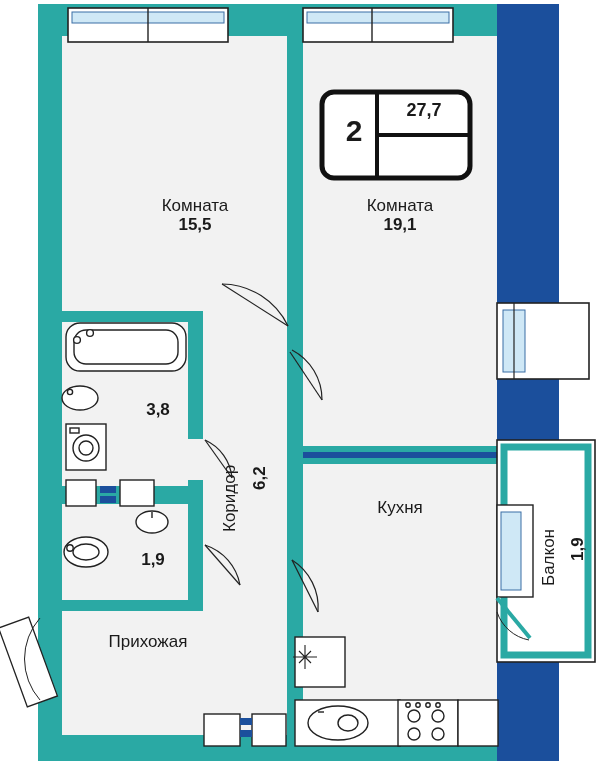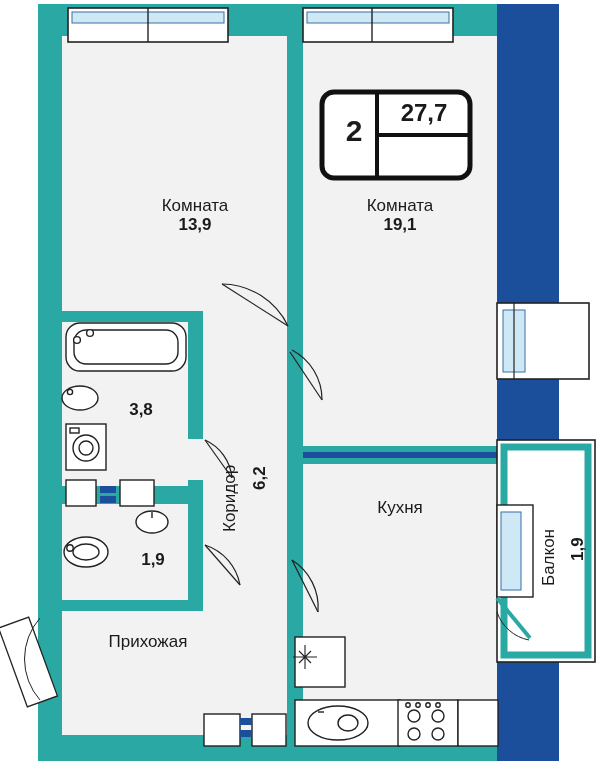--- a/index.html
+++ b/index.html
@@ -187,29 +187,29 @@
 
     <g>
       <rect x="322" y="92" width="148" height="86" rx="12" fill="#ffffff" stroke="#111" stroke-width="5"></rect>
       <line x1="377" y1="92" x2="377" y2="178" stroke="#111" stroke-width="4"></line>
       <line x1="377" y1="135" x2="470" y2="135" stroke="#111" stroke-width="4"></line>
     </g>
   </svg>
 
   <div class="lab" style="left:125px;top:196px;width:140px;">
     <div class="nm">Комната</div>
-    <div class="ar">13,9</div>
+    <div class="ar">15,5</div>
   </div>
 
   <div class="lab" style="left:330px;top:196px;width:140px;">
     <div class="nm">Комната</div>
     <div class="ar">19,1</div>
   </div>
 
-  <div class="lab" style="left:106px;top:400px;width:70px;">
+  <div class="lab" style="left:123px;top:400px;width:70px;">
     <div class="ar">3,8</div>
   </div>
 
   <div class="lab" style="left:118px;top:550px;width:70px;">
     <div class="ar">1,9</div>
   </div>
 
   <div class="lab vert" style="left:220px;top:438px;height:120px;">
     <span class="nm">Коридор</span>
   </div>
@@ -226,15 +226,15 @@
   </div>
 
   <div class="lab vert" style="left:539px;top:512px;height:90px;">
     <span class="nm">Балкон</span>
   </div>
   <div class="lab vert" style="left:568px;top:524px;height:50px;">
     <span class="ar">1,9</span>
   </div>
 
   <div class="lab" style="left:332px;top:114px;width:44px;font-size:30px;font-weight:bold;">2</div>
-  <div class="lab" style="left:381px;top:100px;width:86px;font-size:24px;font-weight:bold;">27,7</div>
+  <div class="lab" style="left:381px;top:100px;width:86px;font-size:18px;font-weight:bold;">27,7</div>
 
 </div>
 
 </body></html>

